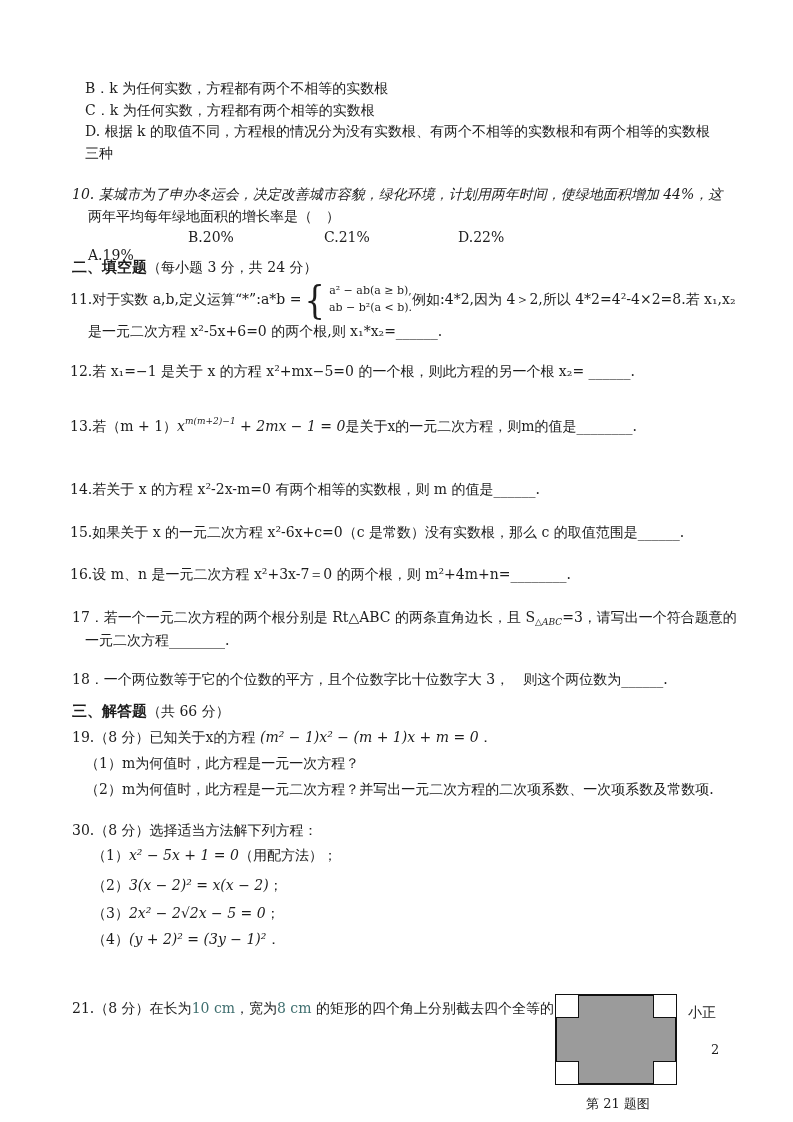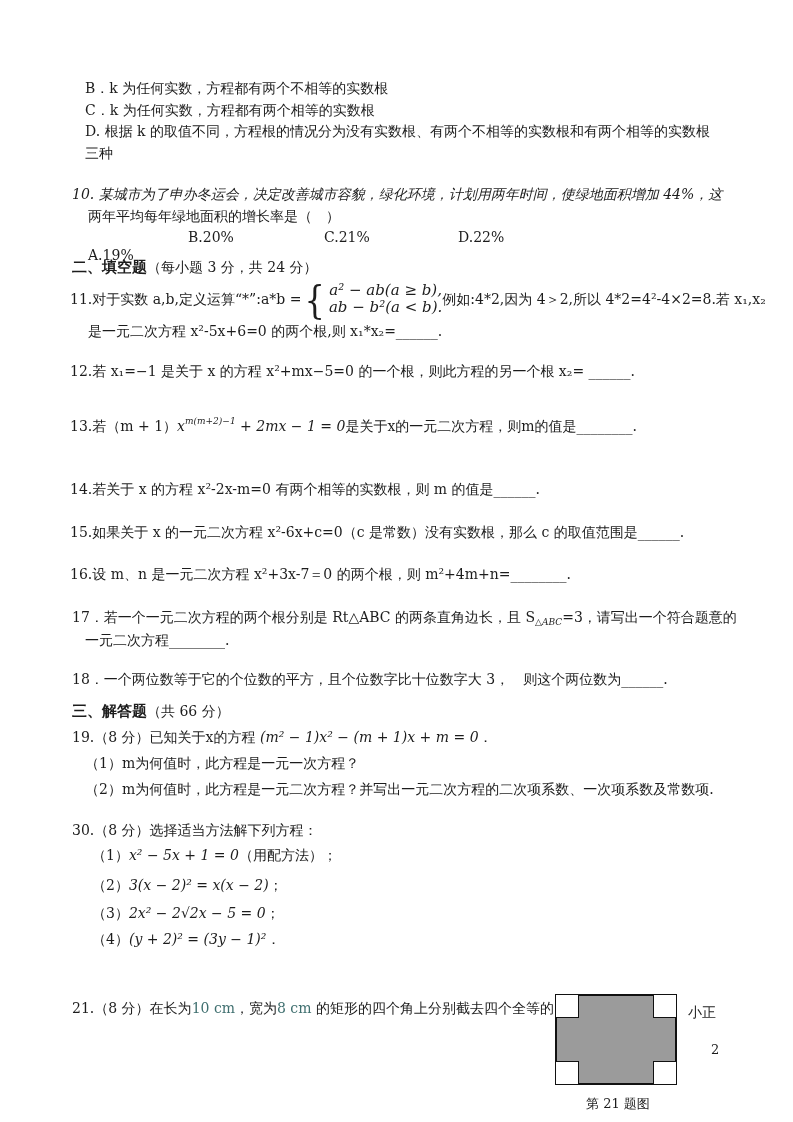--- a/index.html
+++ b/index.html
@@ -23,21 +23,21 @@
   .bold { font-weight:bold; font-size:15px; }
   .eq { font-style:italic; font-family:"DejaVu Serif","Liberation Serif",serif; }
   .sup { font-size:9px; vertical-align:7px; font-style:italic; }
   .sub { font-size:9px; vertical-align:-3px; font-style:italic; }
   .flexrow { display:inline-flex; align-items:center; }
   .brace {
     font-size:40px; font-weight:200; line-height:40px;
     transform:scaleX(.8); display:inline-block; margin:0 1px;
   }
   .cases { display:inline-flex; flex-direction:column; }
-  .cases span { display:block; font-size:15px; line-height:17px; font-style:italic; }
+  .cases span { display:block; font-size:11px; line-height:17px; }
   .teal { color:#3f6f6f; }
   .figure {
     position:absolute; left:555px; top:994px; width:122px; height:91px;
     background:#9b9b9b; border:2px solid #111111;
   }
   .corner {
     position:absolute; width:24px; height:24px;
     background:#ffffff; border:1.5px solid #111111;
   }
   .corner.tl { left:-2px; top:-2px; }

